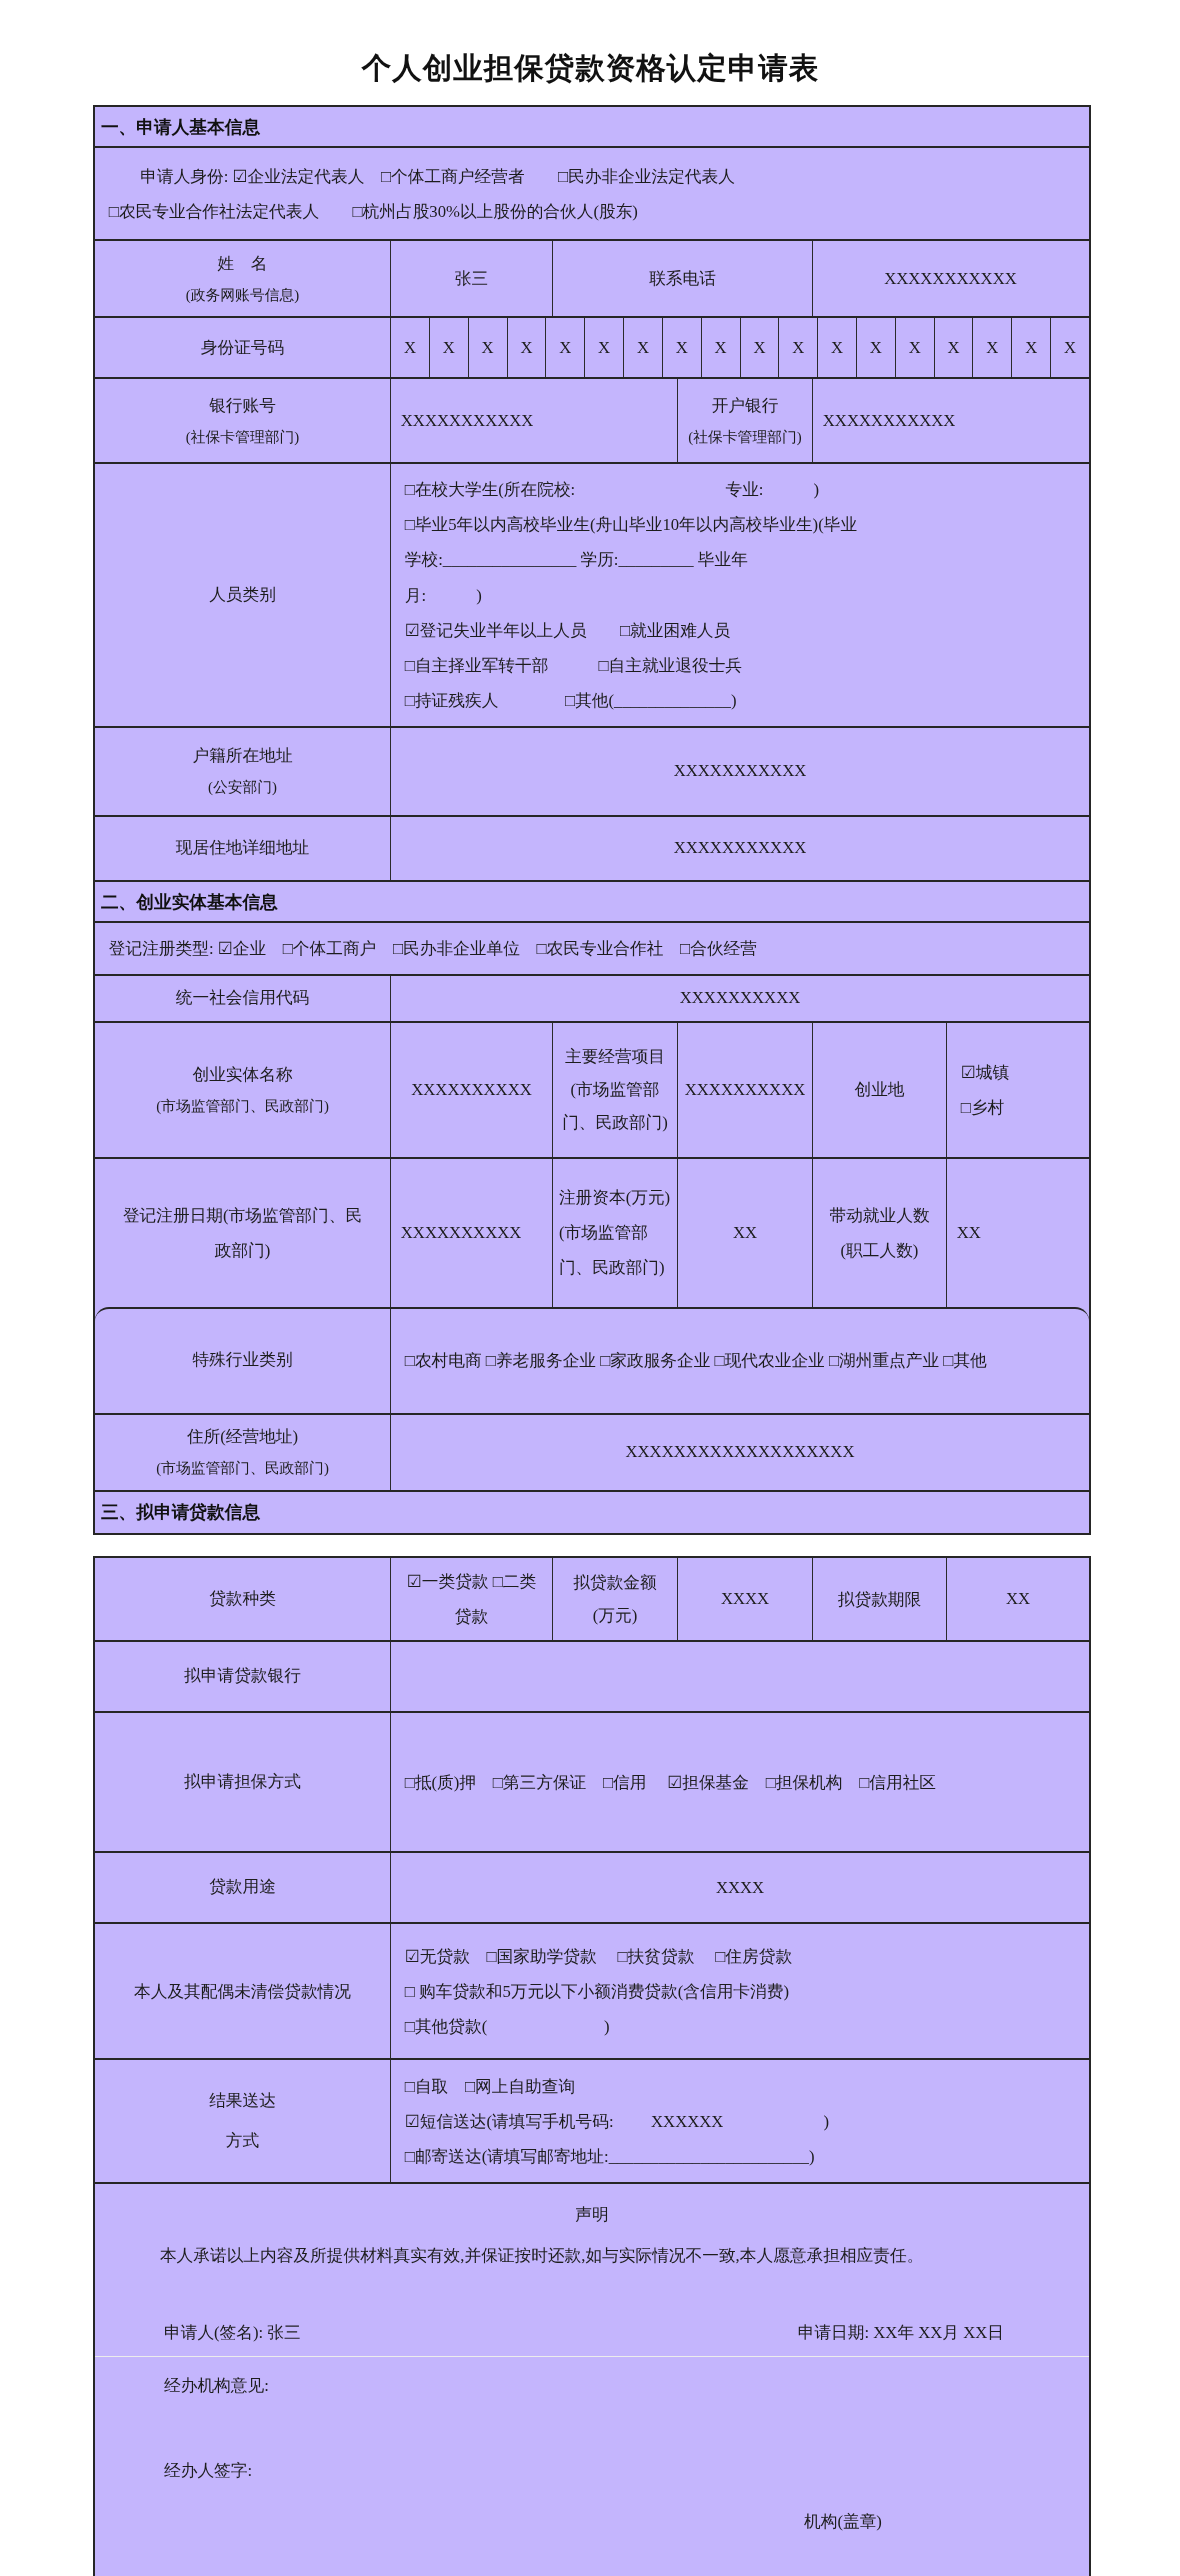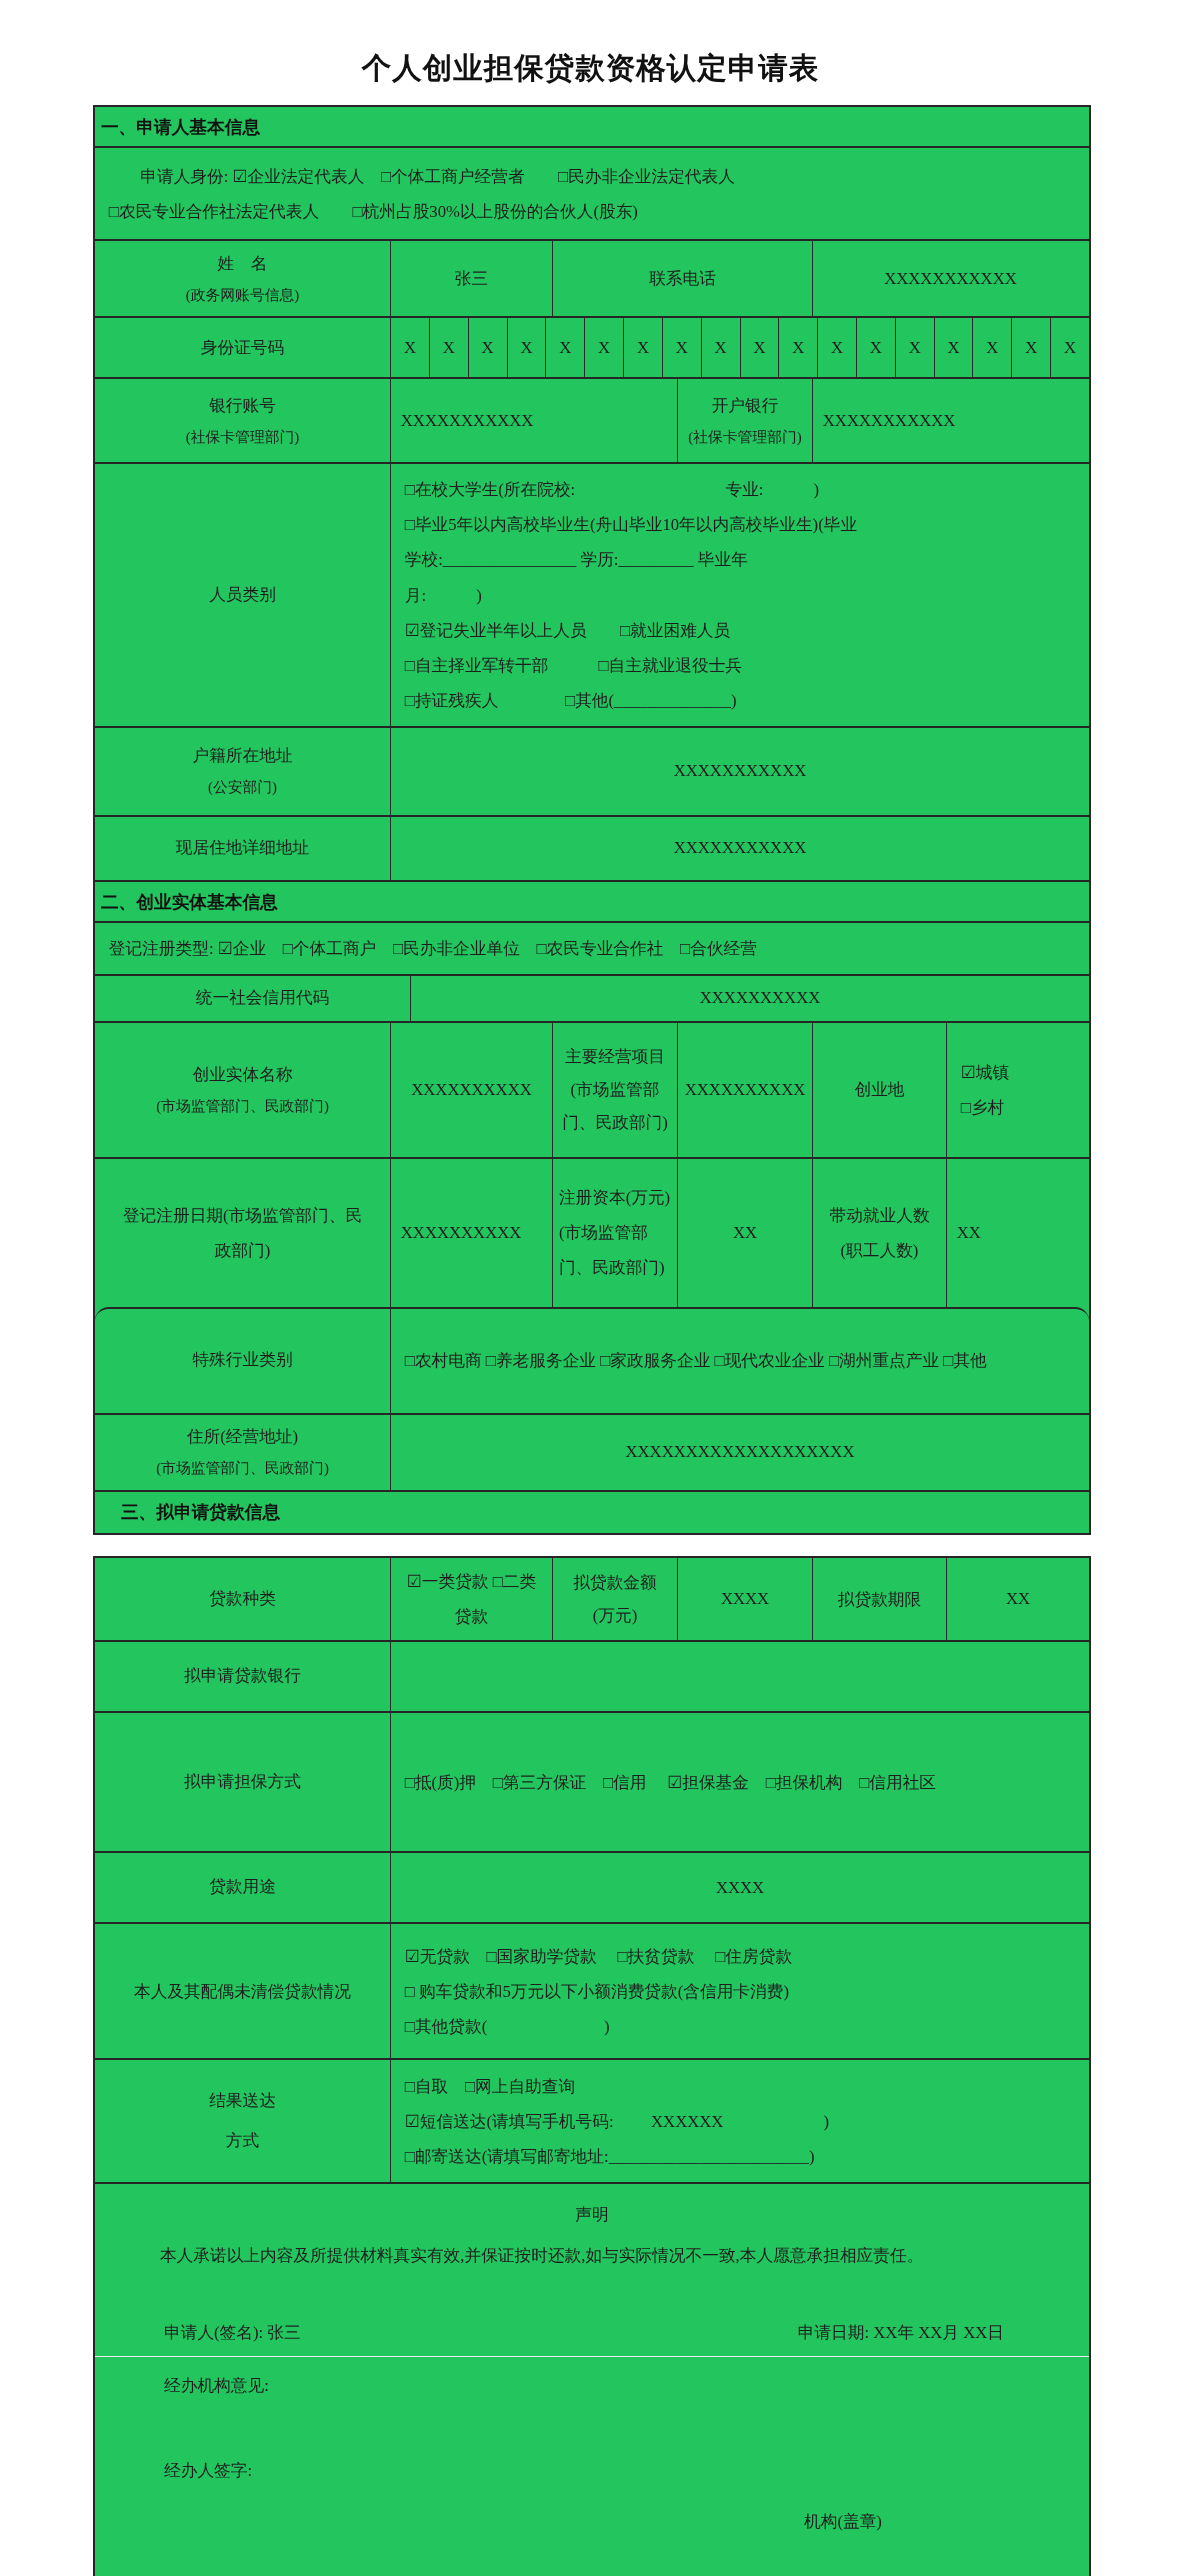--- a/index.html
+++ b/index.html
@@ -6,21 +6,21 @@
   body{
     width:1181px;height:2576px;background:#ffffff;color:#1d1d1d;
     font-family:"Liberation Serif","DejaVu Serif",serif;font-size:16.7px;
     overflow:hidden;
   }
   .title{
     font-size:29.5px;font-weight:700;text-align:center;margin:0;
     padding-top:49px;letter-spacing:1px;color:#111;
   }
   .tbl{
-    width:994px;margin:15.7px 0 0 93px;border:2px solid #262626;background:#22c55e;
+    width:994px;margin:15.7px 0 0 93px;border:2px solid #262626;background:#c4b5fd;
   }
   .tbl2{margin-top:21.6px;}
   .row{display:flex;border-top:2px solid #262626;align-items:stretch;}
   .tbl .row:first-child{border-top:none;}
   .cell{
     box-sizing:border-box;display:flex;flex-direction:column;justify-content:center;
     padding:5.9px 9.8px;min-width:0;
   }
   .cell + .cell{border-left:1px solid #2b2b2b;}
   
@@ -37,21 +37,21 @@
   .full{width:994px;flex:1 1 auto;}
   .lab{text-align:center;line-height:1.95;padding:5.9px 19.7px;}
   .ctr{align-items:center;text-align:center;}
   .vleft{align-items:flex-start;text-align:left;padding-left:9.8px;}
   .sub{font-size:14.8px;}
   .sechdr{font-weight:700;font-size:17.7px;padding:7.9px 5.9px;color:#111;}
   .ln{white-space:pre-wrap;line-height:2.1;}
   .content{padding:7.9px 13.8px;justify-content:center;}
   .ind{padding-left:31.5px;}
   
-  .r38{min-height:37px;} .r40{min-height:39px;} .r42{min-height:41px;padding-left:20px;}
+  .r38{min-height:37px;} .r40{min-height:39px;} .r42{min-height:41px;}
   .r60{min-height:59px;} .r64{min-height:63px;} .r70{min-height:69px;}
   .r74{min-height:73px;} .r76{min-height:75px;} .r84{min-height:83px;}
   .r88{min-height:87px;} .r92{min-height:91px;} .r106{min-height:104px;border-radius:14px;}
   .r124{min-height:122px;} .r136{min-height:134px;} .r140{min-height:138px;}
   .r150{min-height:148px;} .r250{min-height:246px;}
   
   .idwrap{flex-direction:row;padding:0;align-items:stretch;}
   .idcell{flex:1 1 0;display:flex;align-items:center;justify-content:center;border-left:1px solid #2b2b2b;}
   .idcell:first-child{border-left:none;}
   .place{line-height:2.7;padding-left:13.8px;}

